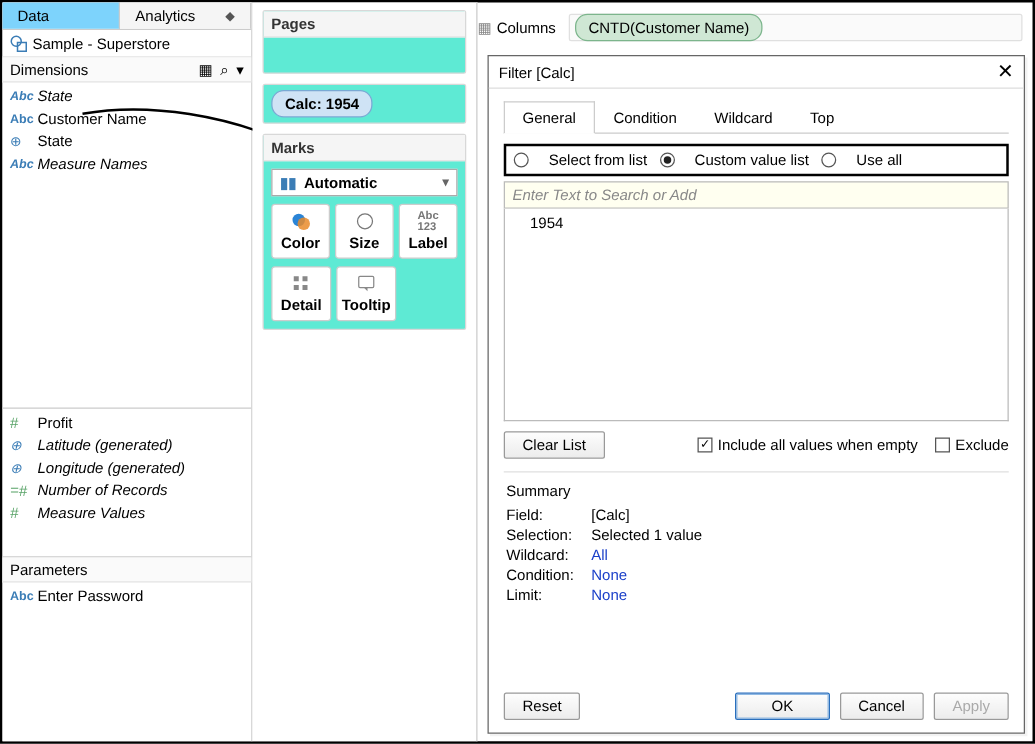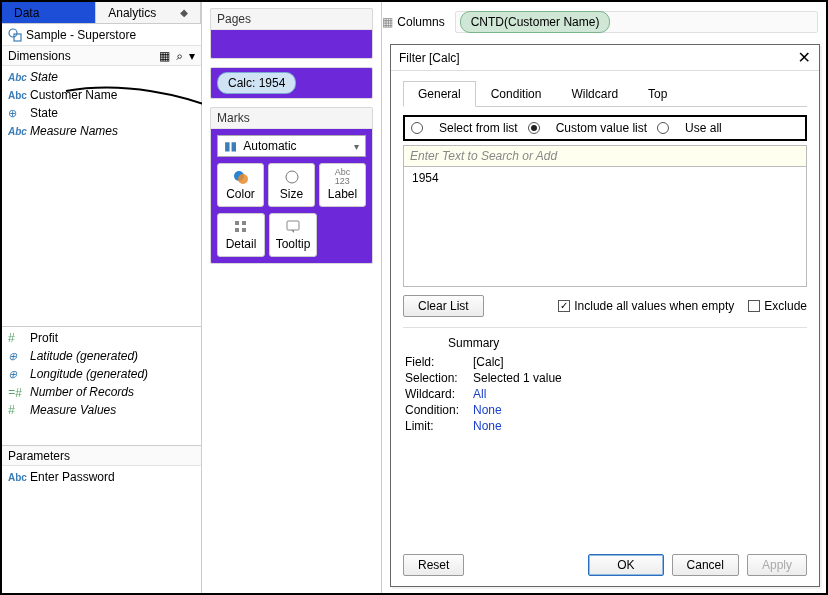--- a/index.html
+++ b/index.html
@@ -2,21 +2,21 @@
 <html><head>
 <meta charset="utf-8">
 <style>
   * { box-sizing: border-box; margin: 0; padding: 0; font-family: "Segoe UI", Tahoma, Arial, sans-serif; font-size: 12px; color: #000; }
   body { background: #fff; width: 828px; height: 595px; position: relative; overflow: hidden; border: 2px solid #000; }
 
   
   .left-pane { position: absolute; left:0; top:0; width:200px; height:100%; border-right:1px solid #ccc; display:flex; flex-direction:column; background:#fff;}
   .side-tabs { display:flex; height:22px; border-bottom:1px solid #ccc;}
   .side-tab { flex:1; display:flex; align-items:center; justify-content:flex-start; padding:0 12px; border-right:1px solid #ccc; background:#f5f5f5;}
-  .side-tab.active { background:#1d4ed8; font-weight:normal;}
+  .side-tab.active { background:#7dd3fc; font-weight:normal;}
   .side-tab:last-child { position:relative;gap:24px; }
   .caret { margin-left:auto; font-size:10px; color:#555;}
   .datasource { display:flex; align-items:center; height:22px; padding:0 6px; gap:4px; border-bottom:1px solid #e4e4e4;}
   .section-hdr { display:flex; align-items:center; height:20px; padding:0 6px; background:#fafafa; border-bottom:1px solid #e4e4e4;}
   .section-hdr .tools { margin-left:auto; display:flex; gap:6px; color:#555; font-size:11px;}
   .field-list { padding:2px 0;}
   .field { display:flex; align-items:center; height:18px; padding:0 6px; gap:4px; font-style:normal;}
   .field.italic { font-style: italic; }
   .type-icon { width:18px; display:inline-flex; justify-content:flex-start; align-items:center; font-size:10px; }
   .type-abc { color:#3b7db6; font-weight:bold; font-size:10px;}
@@ -25,21 +25,21 @@
   .type-eq { position:relative; width:18px; height:14px; }
   .type-eq::before { content:"="; position:absolute; left:0; color:#5aa469; font-size:12px; }
   .type-eq::after { content:"#"; position:absolute; left:7px; top:1px; color:#5aa469; font-size:12px; }
   .sidebar-divider { height:1px; background:#ccc; margin-top:4px;}
 
   
   .arrow { position:absolute; left:62px; top:83px; pointer-events:none; }
 
   
   .mid-pane { position:absolute; left:200px; top:0; width:180px; height:100%; border-right:1px solid #ccc; display:flex; flex-direction:column; gap:8px; padding:6px 8px; background:#fff;}
-  .shelf { border:1px solid #d8d8d8; border-radius:2px; background:#6d28d9;}
+  .shelf { border:1px solid #d8d8d8; border-radius:2px; background:#5eead4;font-weight:bold;}
   .shelf-header { padding:3px 6px; border-bottom:1px solid #e4e4e4; background:#f5f5f5; color:#333;}
   .shelf-body { padding:4px 6px; min-height:28px;}
   .pill { display:inline-flex; align-items:center; height:20px; padding:10px 10px; border-radius:10px; font-size:12px;}
   .pill-blue { background:#cfe3f5; border:1px solid #7aa9d4;}
   .marks-body { padding:6px; display:flex; flex-direction:column; gap:6px;}
   .marks-select { width:100%; display:flex; align-items:center; height:22px; border:1px solid #aaa; background:#fff; padding:0 6px; gap:6px;}
   .marks-select .caret2 { margin-left:auto; color:#666; font-size:10px;}
   .mark-btn-row { display:flex; gap:4px;}
   .mark-btn { width:48px; height:44px; border:1px solid #ccc; border-radius:3px; background:#fff; display:flex; flex-direction:column; align-items:center; justify-content:center; gap:2px; font-size:11px; color:#444;}
   .mark-btn .mi { font-size:14px; height:16px; display:flex; align-items:center; justify-content:center;}
@@ -56,21 +56,21 @@
   .dlg-title .close { margin-left:auto; font-size:16px; line-height:1;}
   .dlg-body { padding:10px 12px; display:flex; flex-direction:column; height:calc(100% - 26px);}
   .tab-row { display:flex; border-bottom:1px solid #ccc;}
   .tab-row .tab { padding:5px 14px; border:1px solid transparent; border-bottom:none; margin-bottom:-1px;}
   .tab-row .tab.active { border-color:#ccc; background:#fff; border-bottom:1px solid #fff;}
   .radio-row { display:flex; align-items:center; gap:10px; border:2px solid #000; padding:4px 6px; margin:8px 0 4px 0;}
   .radio { display:inline-flex; align-items:center; gap:16px;}
   .radio .r { width:12px; height:12px; border:1px solid #555; border-radius:50%; position:relative;}
   .radio.sel .r::after { content:""; position:absolute; left:2px; top:2px; width:6px; height:6px; background:#222; border-radius:50%;}
   .search-box { border:1px solid #bbb; background:#fffff0; padding:3px 6px; color:#888; font-style:italic;}
-  .values-box { border:1px solid #bbb; border-top:none; height:120px; padding:4px 8px; background:#fff;}
+  .values-box { border:1px solid #bbb; border-top:none; height:170px; padding:4px 20px; background:#fff;}
   .list-controls { display:flex; align-items:center; gap:14px; padding:8px 0 10px 0; border-bottom:1px solid #e0e0e0;}
   .btn { border:1px solid #999; background:linear-gradient(#fdfdfd,#ececec); padding:3px 14px; border-radius:2px;}
   .btn.primary { border:1px solid #2a6fbd; box-shadow: inset 0 0 0 1px #8fb9e4;}
   .btn.disabled { color:#aaa;}
   .chk { display:inline-flex; align-items:center; gap:4px; white-space:nowrap;}
   .cb { width:12px; height:12px; border:1px solid #555; display:inline-flex; align-items:center; justify-content:center; font-size:10px; line-height:1;}
   .summary { padding:8px 2px 0 2px;}
   .summary .srow { display:flex; padding:1px 0;}
   .summary .slab { width:68px;}
   .link-blue { color:#1a3fc9;}
@@ -291,21 +291,21 @@
           <span class="cb">✓</span>
           <span>Include all values when empty</span>
         </span>
       <span class="chk">
           <span class="cb"></span>
           <span>Exclude</span>
         </span>
     </div>
 
     <div class="summary">
-      <div style="padding-bottom:4px;margin-left:43px;">Summary</div>
+      <div style="padding-bottom:4px;">Summary</div>
       <div class="srow">
           <span class="slab">Field:</span>
           <span>[Calc]</span>
         </div>
       <div class="srow">
           <span class="slab">Selection:</span>
           <span>Selected 1 value</span>
         </div>
       <div class="srow">
           <span class="slab">Wildcard:</span>

